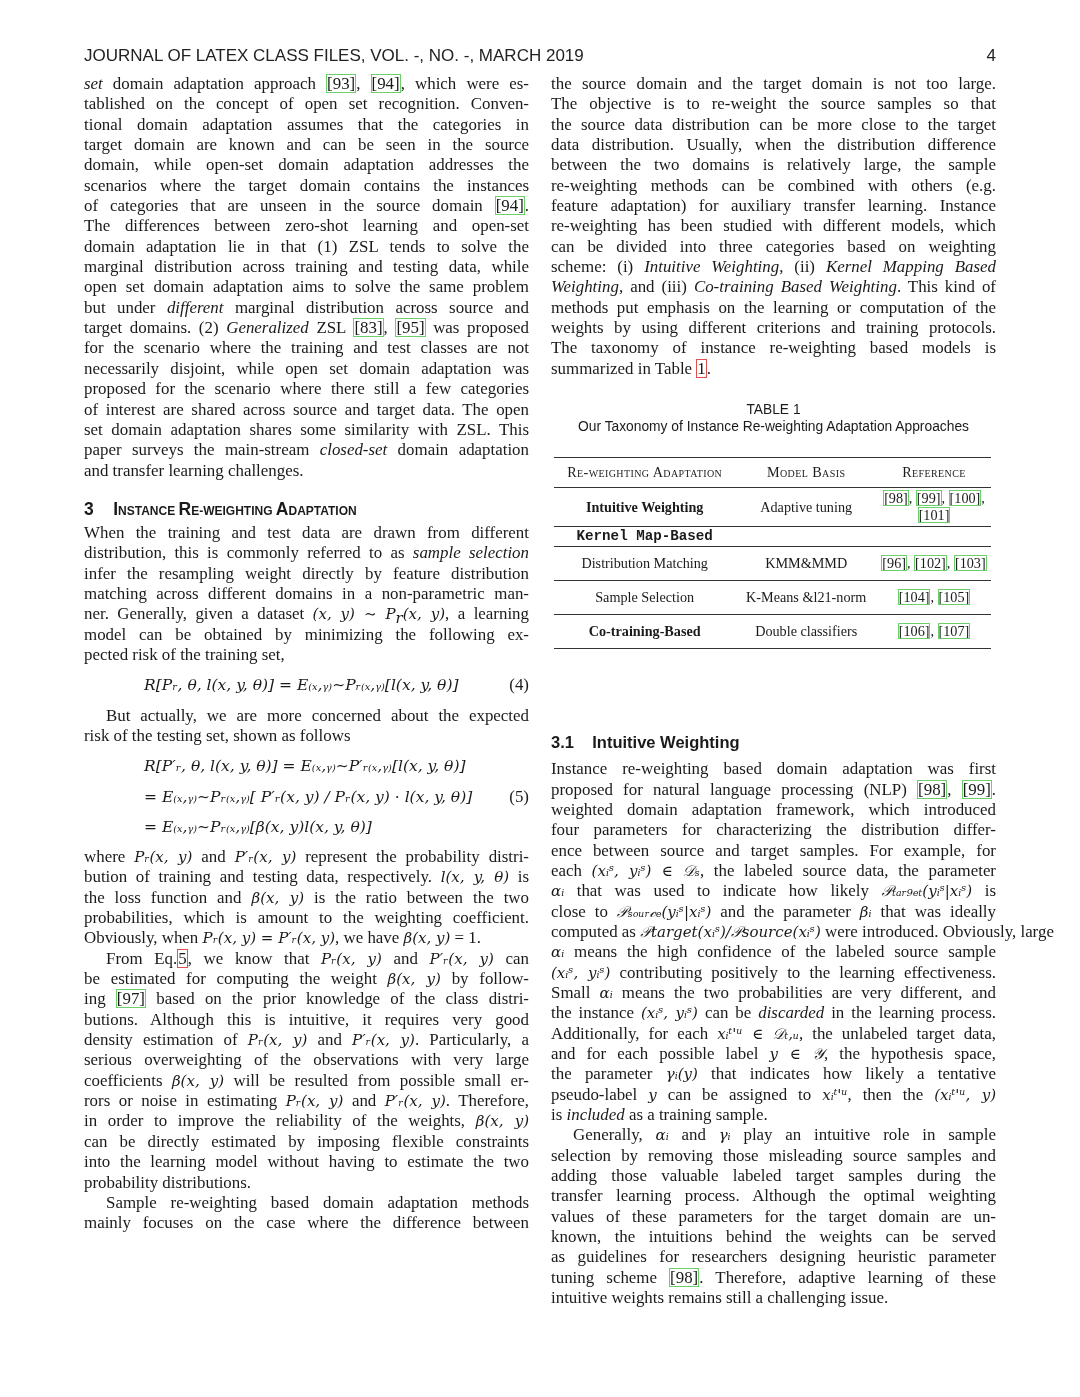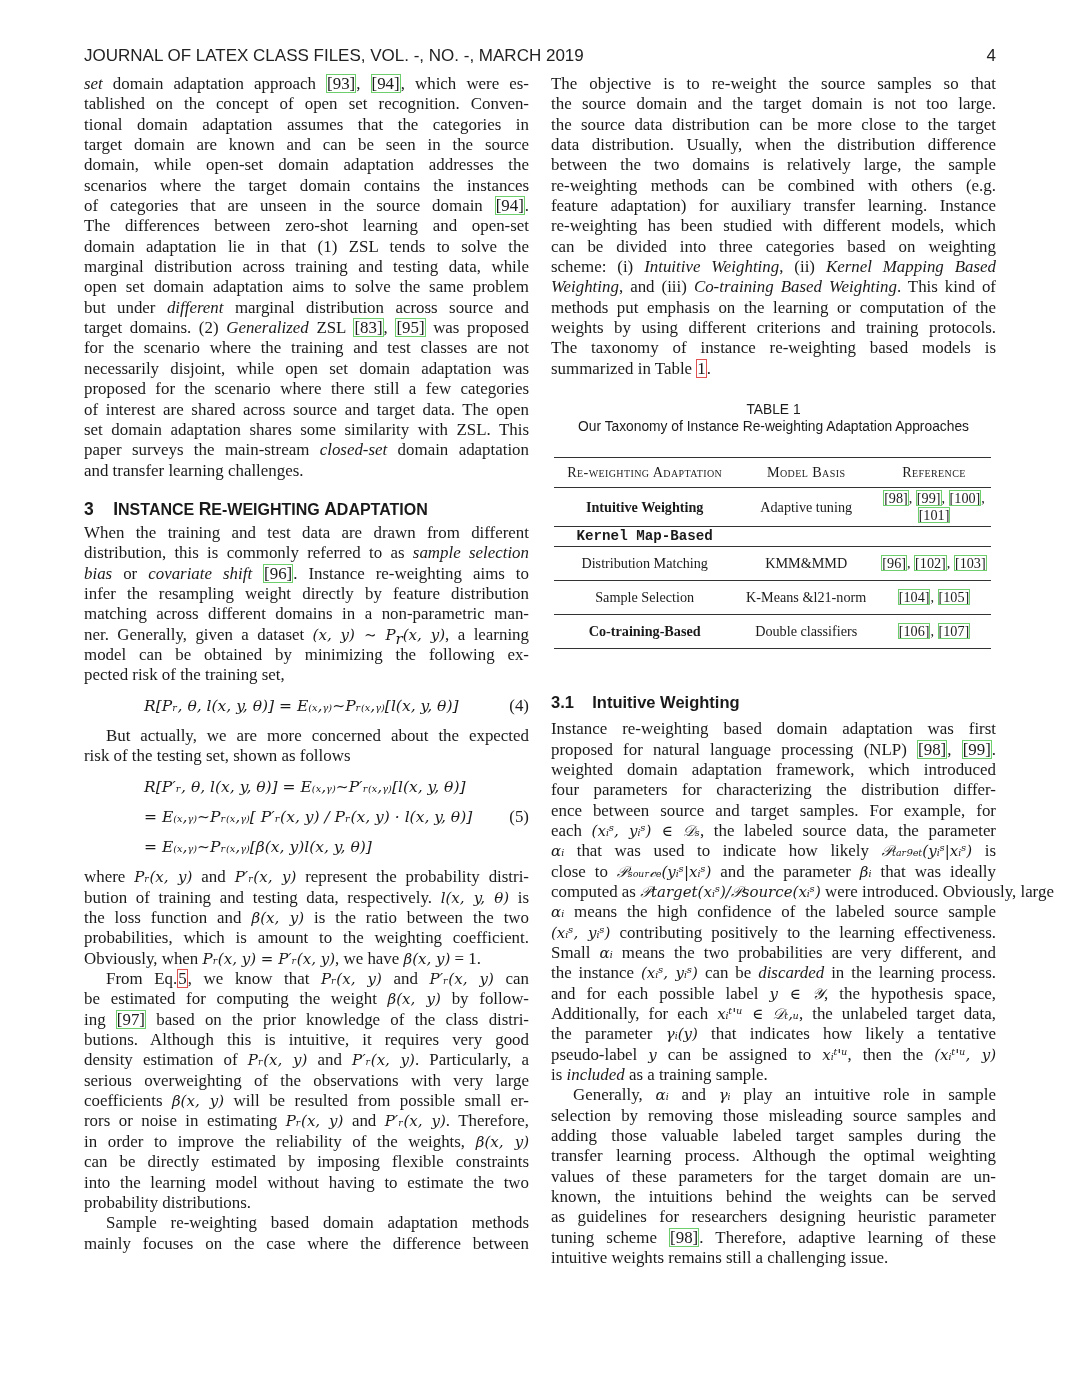--- a/index.html
+++ b/index.html
@@ -11,21 +11,21 @@
   .col.left{left:84px;}
   .col.right{left:551px;}
   .line{height:20.35px;line-height:20.35px;font-size:16.9px;white-space:nowrap;text-align:justify;text-align-last:justify;}
   .line.last{text-align-last:left;}
   .line.indent{padding-left:22px;}
   .i{font-style:italic;}
   .m{font-style:italic;font-family:"DejaVu Serif",serif;font-size:15px;}
   .cite{outline:1.5px solid #6ccf6c;outline-offset:-1px;padding:0 1px;}
   .ref{outline:1.5px solid #e05050;outline-offset:-1px;padding:0 1px;}
   .sec{font-family:"Liberation Sans",sans-serif;font-weight:bold;font-size:17.5px;height:28px;line-height:28px;margin-top:14px;}
-  .sec .sc{font-size:16px;}
+  .sec .sc{font-size:12px;}
   .subsec{font-family:"Liberation Sans",sans-serif;font-weight:bold;font-size:16.5px;height:26px;line-height:26px;margin-top:14px;margin-bottom:4px;}
   .eq{position:relative;height:20.35px;line-height:20.35px;font-size:15.5px;font-style:italic;font-family:"DejaVu Serif",serif;white-space:nowrap;}
   .eq .num{position:absolute;right:0;font-style:normal;font-family:"Liberation Serif",serif;font-size:16.9px;}
   .eqblock{margin:10px 0;}
   .tcap{text-align:center;font-family:"Liberation Sans",sans-serif;font-size:13.8px;line-height:17px;}
   table{border-collapse:collapse;width:437px;margin-left:3px;margin-top:22px;font-size:14.2px;}
   th{font-weight:normal;font-variant:small-caps;letter-spacing:.4px;font-size:14.2px;padding:6px 2px;border-top:1.5px solid #333;border-bottom:1.2px solid #333;}
   td{text-align:center;padding:2px 2px;line-height:17px;}
   tr.r td{border-bottom:1.2px solid #333;}
   tr.last td{border-bottom:1.5px solid #333;}
@@ -64,21 +64,20 @@
     </div>
 
   <div class="sec">
     <span>3</span>&nbsp;&nbsp;&nbsp;
     <span><span>I</span><span class="sc">NSTANCE </span><span>R</span><span class="sc">E-WEIGHTING </span><span>A</span><span class="sc">DAPTATION</span></span>
   </div>
 
   <div>
       <div class="line"><span>When the training and test data are drawn from different</span></div>
       <div class="line"><span>distribution, this is commonly referred to as </span><span class="i">sample selection</span></div>
-      <div class="line"><span class="i">bias</span><span> or </span><span class="i">covariate shift</span><span> </span><span class="cite">[96]</span><span>. Instance re-weighting aims to</span></div>
       <div class="line"><span>infer the resampling weight directly by feature distribution</span></div>
       <div class="line"><span>matching across different domains in a non-parametric man-</span></div>
       <div class="line"><span>ner. Generally, given a dataset </span><span class="m">(x, y) ∼ P</span><sub class="m">r</sub><span class="m">(x, y)</span><span>, a learning</span></div>
       <div class="line"><span>model can be obtained by minimizing the following ex-</span></div>
       <div class="line last"><span>pected risk of the training set,</span></div>
     </div>
 
   <div class="eqblock">
     <div class="eq" style="padding-left:60px">
       <span>R[Pᵣ, θ, l(x, y, θ)] = E₍ₓ,ᵧ₎∼Pᵣ₍ₓ,ᵧ₎[l(x, y, θ)]</span>
@@ -119,22 +118,22 @@
       <div class="line last"><span>probability distributions.</span></div>
     </div>
   <div>
       <div class="line indent"><span>Sample re-weighting based domain adaptation methods</span></div>
       <div class="line"><span>mainly focuses on the case where the difference between</span></div>
     </div>
 </div>
 
 <div class="col right">
   <div>
+      <div class="line"><span>the source domain and the target domain is not too large.</span></div>
       <div class="line"><span>The objective is to re-weight the source samples so that</span></div>
-      <div class="line"><span>the source domain and the target domain is not too large.</span></div>
       <div class="line"><span>the source data distribution can be more close to the target</span></div>
       <div class="line"><span>data distribution. Usually, when the distribution difference</span></div>
       <div class="line"><span>between the two domains is relatively large, the sample</span></div>
       <div class="line"><span>re-weighting methods can be combined with others (e.g.</span></div>
       <div class="line"><span>feature adaptation) for auxiliary transfer learning. Instance</span></div>
       <div class="line"><span>re-weighting has been studied with different models, which</span></div>
       <div class="line"><span>can be divided into three categories based on weighting</span></div>
       <div class="line"><span>scheme: (i) </span><span class="i">Intuitive Weighting</span><span>, (ii) </span><span class="i">Kernel Mapping Based</span></div>
       <div class="line"><span class="i">Weighting</span><span>, and (iii) </span><span class="i">Co-training Based Weighting</span><span>. This kind of</span></div>
       <div class="line"><span>methods put emphasis on the learning or computation of the</span></div>
@@ -177,41 +176,41 @@
           </tr>
           <tr class="last">
             <td class="b" style="padding: 8px 2px;">Co-training-Based</td>
             <td>Double classifiers</td>
             <td style="width: 110px;"><span class="cite">[106]</span>, <span class="cite">[107]</span></td>
           </tr>
         </tbody>
     </table>
   </div>
 
-  <div class="subsec" style="margin-top:40px">
+  <div class="subsec" style="margin-top:80px">
     <span>3.1</span>&nbsp;&nbsp;&nbsp;
     <span>Intuitive Weighting</span>
   </div>
 
   <div>
       <div class="line"><span>Instance re-weighting based domain adaptation was first</span></div>
       <div class="line"><span>proposed for natural language processing (NLP) </span><span class="cite">[98]</span><span>, </span><span class="cite">[99]</span><span>.</span></div>
       <div class="line"><span>weighted domain adaptation framework, which introduced</span></div>
       <div class="line"><span>four parameters for characterizing the distribution differ-</span></div>
       <div class="line"><span>ence between source and target samples. For example, for</span></div>
       <div class="line"><span>each </span><span class="m">(xᵢˢ, yᵢˢ) ∈ 𝒟ₛ</span><span>, the labeled source data, the parameter</span></div>
       <div class="line"><span class="m">αᵢ</span><span> that was used to indicate how likely </span><span class="m">𝒫ₜₐᵣ₉ₑₜ(yᵢˢ|xᵢˢ)</span><span> is</span></div>
       <div class="line"><span>close to </span><span class="m">𝒫ₛₒᵤᵣ𝒸ₑ(yᵢˢ|xᵢˢ)</span><span> and the parameter </span><span class="m">βᵢ</span><span> that was ideally</span></div>
       <div class="line"><span>computed as </span><span class="m">𝒫target(xᵢˢ)/𝒫source(xᵢˢ)</span><span> were introduced. Obviously, large</span></div>
       <div class="line"><span class="m">αᵢ</span><span> means the high confidence of the labeled source sample</span></div>
       <div class="line"><span class="m">(xᵢˢ, yᵢˢ)</span><span> contributing positively to the learning effectiveness.</span></div>
       <div class="line"><span>Small </span><span class="m">αᵢ</span><span> means the two probabilities are very different, and</span></div>
       <div class="line"><span>the instance </span><span class="m">(xᵢˢ, yᵢˢ)</span><span> can be </span><span class="i">discarded</span><span> in the learning process.</span></div>
+      <div class="line"><span>Additionally, for each </span><span class="m">xᵢᵗ'ᵘ ∈ 𝒟ₜ,ᵤ</span><span>, the unlabeled target data,</span></div>
       <div class="line"><span>and for each possible label </span><span class="m">y ∈ 𝒴</span><span>, the hypothesis space,</span></div>
-      <div class="line"><span>Additionally, for each </span><span class="m">xᵢᵗ'ᵘ ∈ 𝒟ₜ,ᵤ</span><span>, the unlabeled target data,</span></div>
       <div class="line"><span>the parameter </span><span class="m">γᵢ(y)</span><span> that indicates how likely a tentative</span></div>
       <div class="line"><span>pseudo-label </span><span class="m">y</span><span> can be assigned to </span><span class="m">xᵢᵗ'ᵘ</span><span>, then the </span><span class="m">(xᵢᵗ'ᵘ, y)</span></div>
       <div class="line last"><span>is </span><span class="i">included</span><span> as a training sample.</span></div>
     </div>
   <div>
       <div class="line indent"><span>Generally, </span><span class="m">αᵢ</span><span> and </span><span class="m">γᵢ</span><span> play an intuitive role in sample</span></div>
       <div class="line"><span>selection by removing those misleading source samples and</span></div>
       <div class="line"><span>adding those valuable labeled target samples during the</span></div>
       <div class="line"><span>transfer learning process. Although the optimal weighting</span></div>
       <div class="line"><span>values of these parameters for the target domain are un-</span></div>

